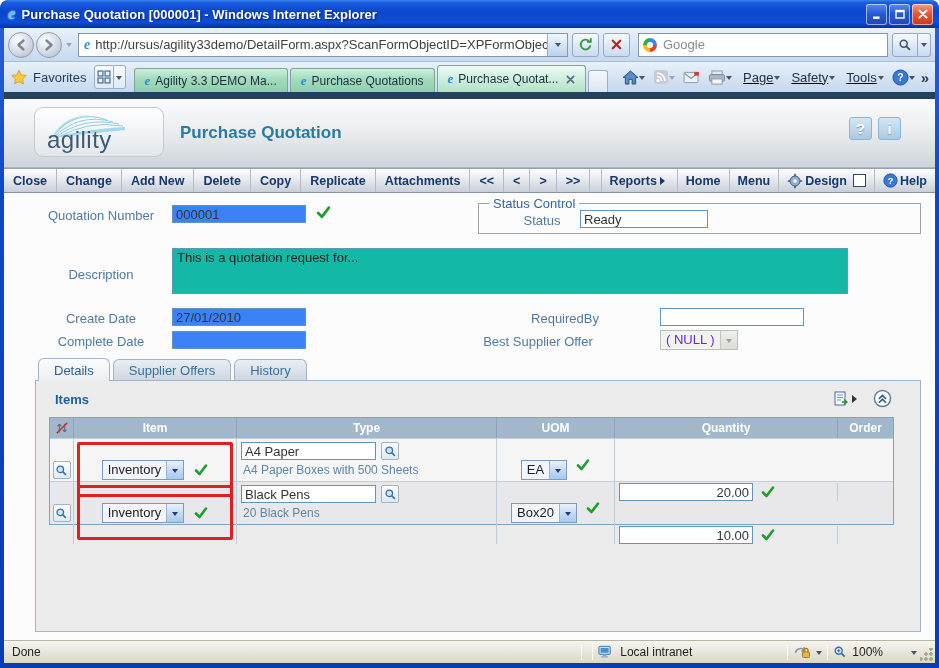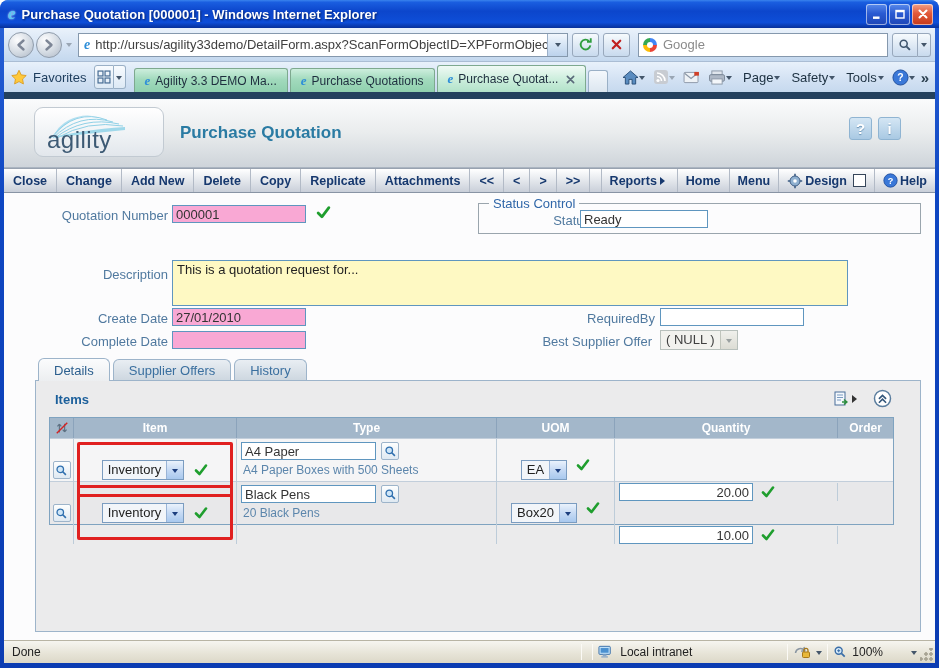--- a/index.html
+++ b/index.html
@@ -62,21 +62,21 @@
     background:linear-gradient(180deg,#f8fbfe,#dde9f5); display:flex; align-items:center; justify-content:center; }
   .tab { height:24px; display:flex; align-items:center; padding:0 10px; margin-right:2px;
     border:1px solid #7ea98f; border-bottom:none; border-radius:3px 3px 0 0;
     background:linear-gradient(180deg,#cdeedd,#a2dabd 45%,#8fd0ae); font-size:12px; color:#1e2e3e; white-space:nowrap; }
   .tab .ie-sm { color:#2e8ed8; font:italic bold 13px "Liberation Serif",serif; margin-right:5px; }
   .tab.active { height:27px; background:linear-gradient(180deg,#f0faf5,#cdeedd 50%,#b2e2c9); }
   .tab-close { margin-left:8px; display:flex; }
   .newtab { width:24px; height:22px; border:1px solid #9ab0c6; border-bottom:none; border-radius:3px 3px 0 0;
     background:linear-gradient(180deg,#f4f8fc,#dce6f0); margin-right:10px; }
   .cmdicons { display:flex; align-items:center; height:26px; margin:0 0 2px auto; }
-  .cmdbtn { display:flex; align-items:center; padding:0 4px; height:24px; }
+  .cmdbtn { display:flex; align-items:center; padding:0 4px; height:24px;text-decoration:underline; }
   .menu-label { font-size:13px; color:#1c3040; margin:0 1px 0 3px; }
   .more { font-size:15px; color:#2c4050; font-weight:bold; margin:0 2px; }
 
   
   .page { position:absolute; left:4px; top:92px; right:4px; height:548px; background:#fcfcfd; overflow:hidden; }
   .topstrip { position:absolute; left:0; top:0; width:100%; height:7px; background:#24415e; }
   .appheader { position:absolute; left:0; top:7px; width:100%; height:69px;
     background:linear-gradient(180deg,#fafbfc,#e9eced 50%,#ced4da); border-bottom:1px solid #aab4c0; }
   .logobox { position:absolute; left:30px; top:8px; width:130px; height:50px; border:1px solid #c2cad2; border-radius:9px;
     background:linear-gradient(180deg,#ffffff,#eef1f4 60%,#e2e7ec); overflow:hidden; }
@@ -90,37 +90,37 @@
   .apptb { position:absolute; left:0; top:76px; width:100%; height:25px;
     background:linear-gradient(180deg,#ffffff,#e9ecf0 40%,#c9cfd9); border-top:1px solid #98a2b0; border-bottom:1px solid #8894a4;
     display:flex; align-items:stretch; font-size:12.5px; font-weight:bold; color:#16386e; }
   .tbi { display:flex; align-items:center; padding:0 9px; border-right:1px solid #b2bac6; white-space:nowrap; }
   .tbsp { flex:1; }
   .tbr { display:flex; align-items:center; padding:0 8px; border-left:1px solid #b2bac6; white-space:nowrap; }
   .cright { width:0; height:0; border:4px solid transparent; border-left:5px solid #16386e; margin-left:3px; }
   .chkbox { width:13px; height:13px; background:#fff; border:1px solid #36465a; margin-left:6px; }
 
   
-  .flabel { position:absolute; font-size:13px; color:#50799f; text-align:right; }
-  .fld { position:absolute; height:18px; border:1px solid #5f96bf; background:#f9a8d4; font-size:13px; color:#333;
+  .flabel { position:absolute; font-size:13px; color:#50799f; text-align:center; }
+  .fld { position:absolute; height:18px; border:1px solid #5f96bf; background:#3b82f6; font-size:13px; color:#333;
     padding:0 3px; font-family:"Liberation Sans",sans-serif; }
   .fld.white { background:#fff; }
   .chk { display:block; }
   fieldset.statusgrp { position:absolute; left:474px; top:104px; width:443px; height:38px; border:1px solid #9aa5ad; }
   fieldset.statusgrp legend { font-size:13px; color:#2f66a8; margin-left:10px; padding:0 4px; }
-  .desc-ta { position:absolute; left:168px; top:168px; width:676px; height:46px; border:1px solid #5f96bf;
-    background:#fef9c3; font:13px "Liberation Sans",sans-serif; color:#222; padding:1px 4px; resize:none; }
+  .desc-ta { position:absolute; left:168px; top:156px; width:676px; height:46px; border:1px solid #5f96bf;
+    background:#14b8a6; font:13px "Liberation Sans",sans-serif; color:#222; padding:1px 4px; resize:none; }
 
   .xsel { display:inline-flex; height:20px; border:1px solid #7b9cc0; background:#f2f5f9; align-items:stretch; }
   .xsel .xtext { padding:1px 5px 0 5px; font-size:13px; color:#222; white-space:nowrap; }
   .xsel .xbtn { width:17px; background:linear-gradient(180deg,#eaf2fc,#c6daf4 50%,#a8c8ee); border-left:1px solid #9ab4d6;
     display:flex; align-items:center; justify-content:center; }
   .xsel .xbtn .cdn { border-top-color:#1c3e7e; margin-top:4px; }
   .xsel.disabled { border-color:#b8c0bc; background:#f2f2ee; }
-  .xsel.disabled .xtext { color:#404040; }
+  .xsel.disabled .xtext { color:#6d28d9; }
   .xsel.disabled .xbtn { background:linear-gradient(180deg,#f0f0ec,#dcdcd4); border-left-color:#c0c4bc; }
   .xsel.disabled .xbtn .cdn { border-top-color:#9aa0a0; }
 
   
   .dtabs { position:absolute; left:34px; top:266px; display:flex; align-items:flex-end; gap:3px; }
   .dtab { height:22px; padding:0 15px; display:flex; align-items:center; font-size:13px; color:#3a6f9f;
     border:1px solid #9db4ca; border-bottom:none; border-radius:6px 6px 0 0;
     background:linear-gradient(180deg,#e9eef3,#ccd6df); }
   .dtab.active { height:23px; background:linear-gradient(180deg,#fbfcfd,#eceef0); color:#2c5f8e; position:relative; z-index:3; }
   .panel { position:absolute; left:31px; top:288px; width:886px; height:252px; background:#ebebec; border:1px solid #9db4ca; }

